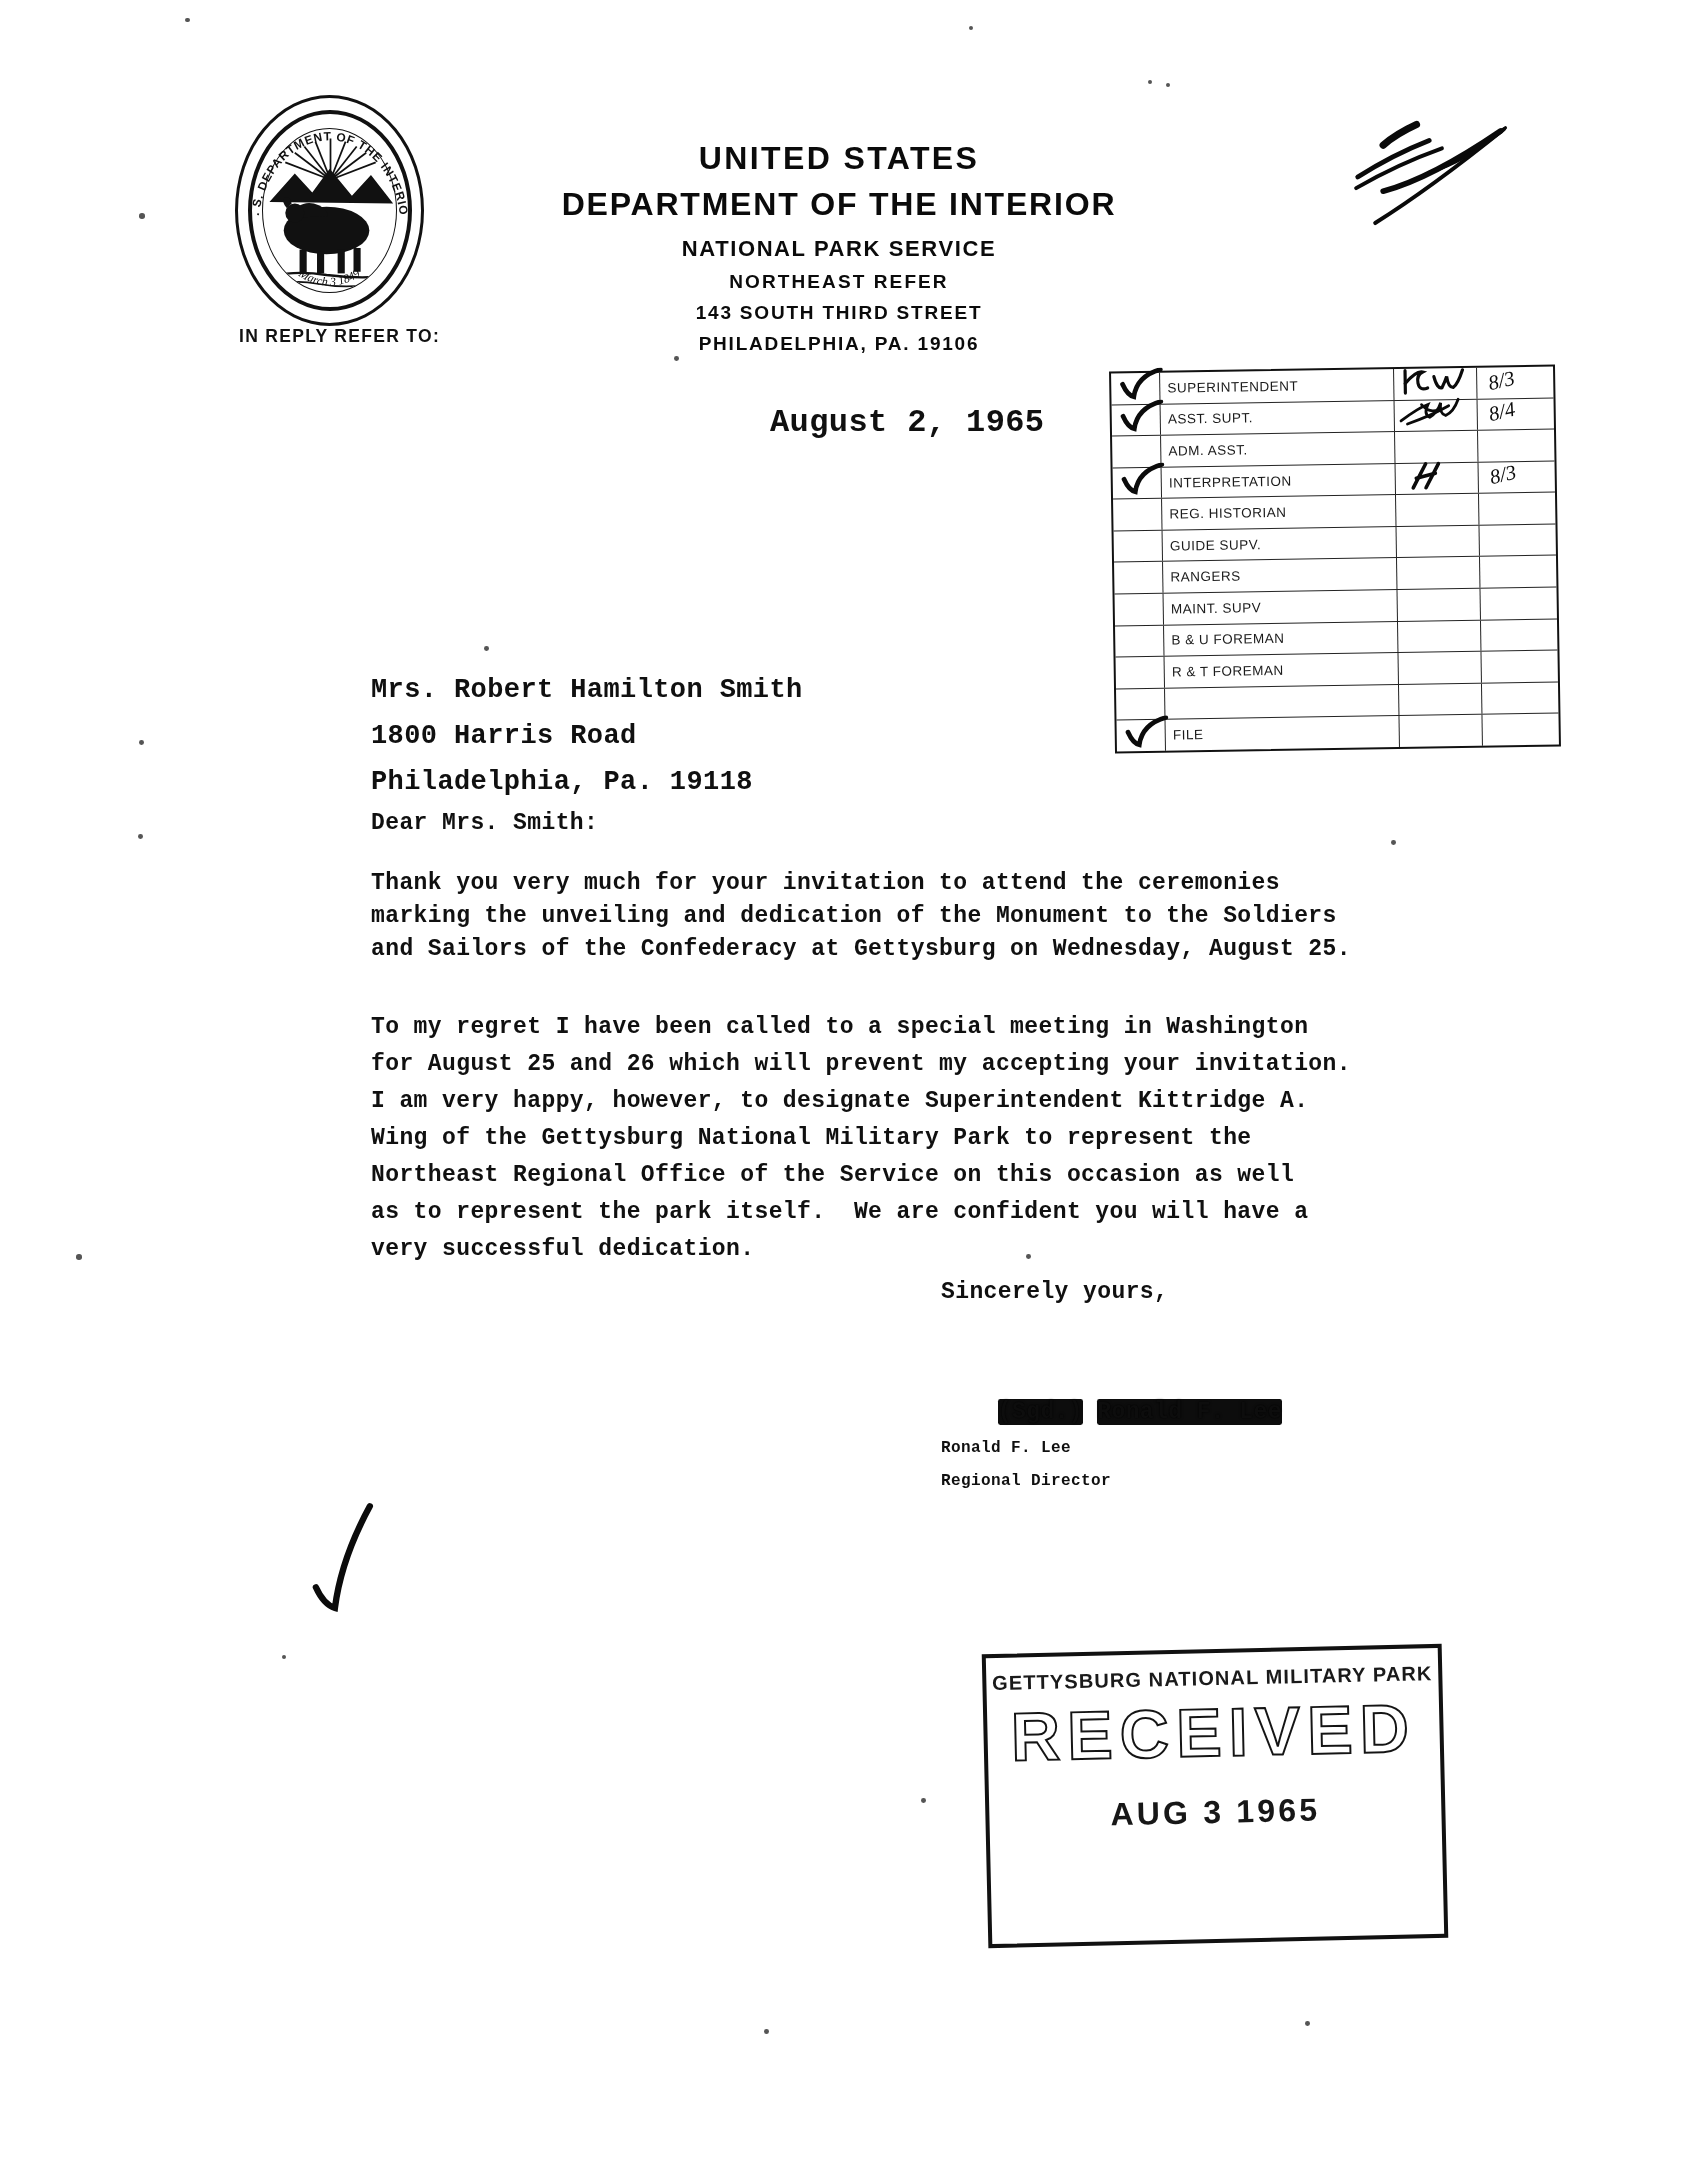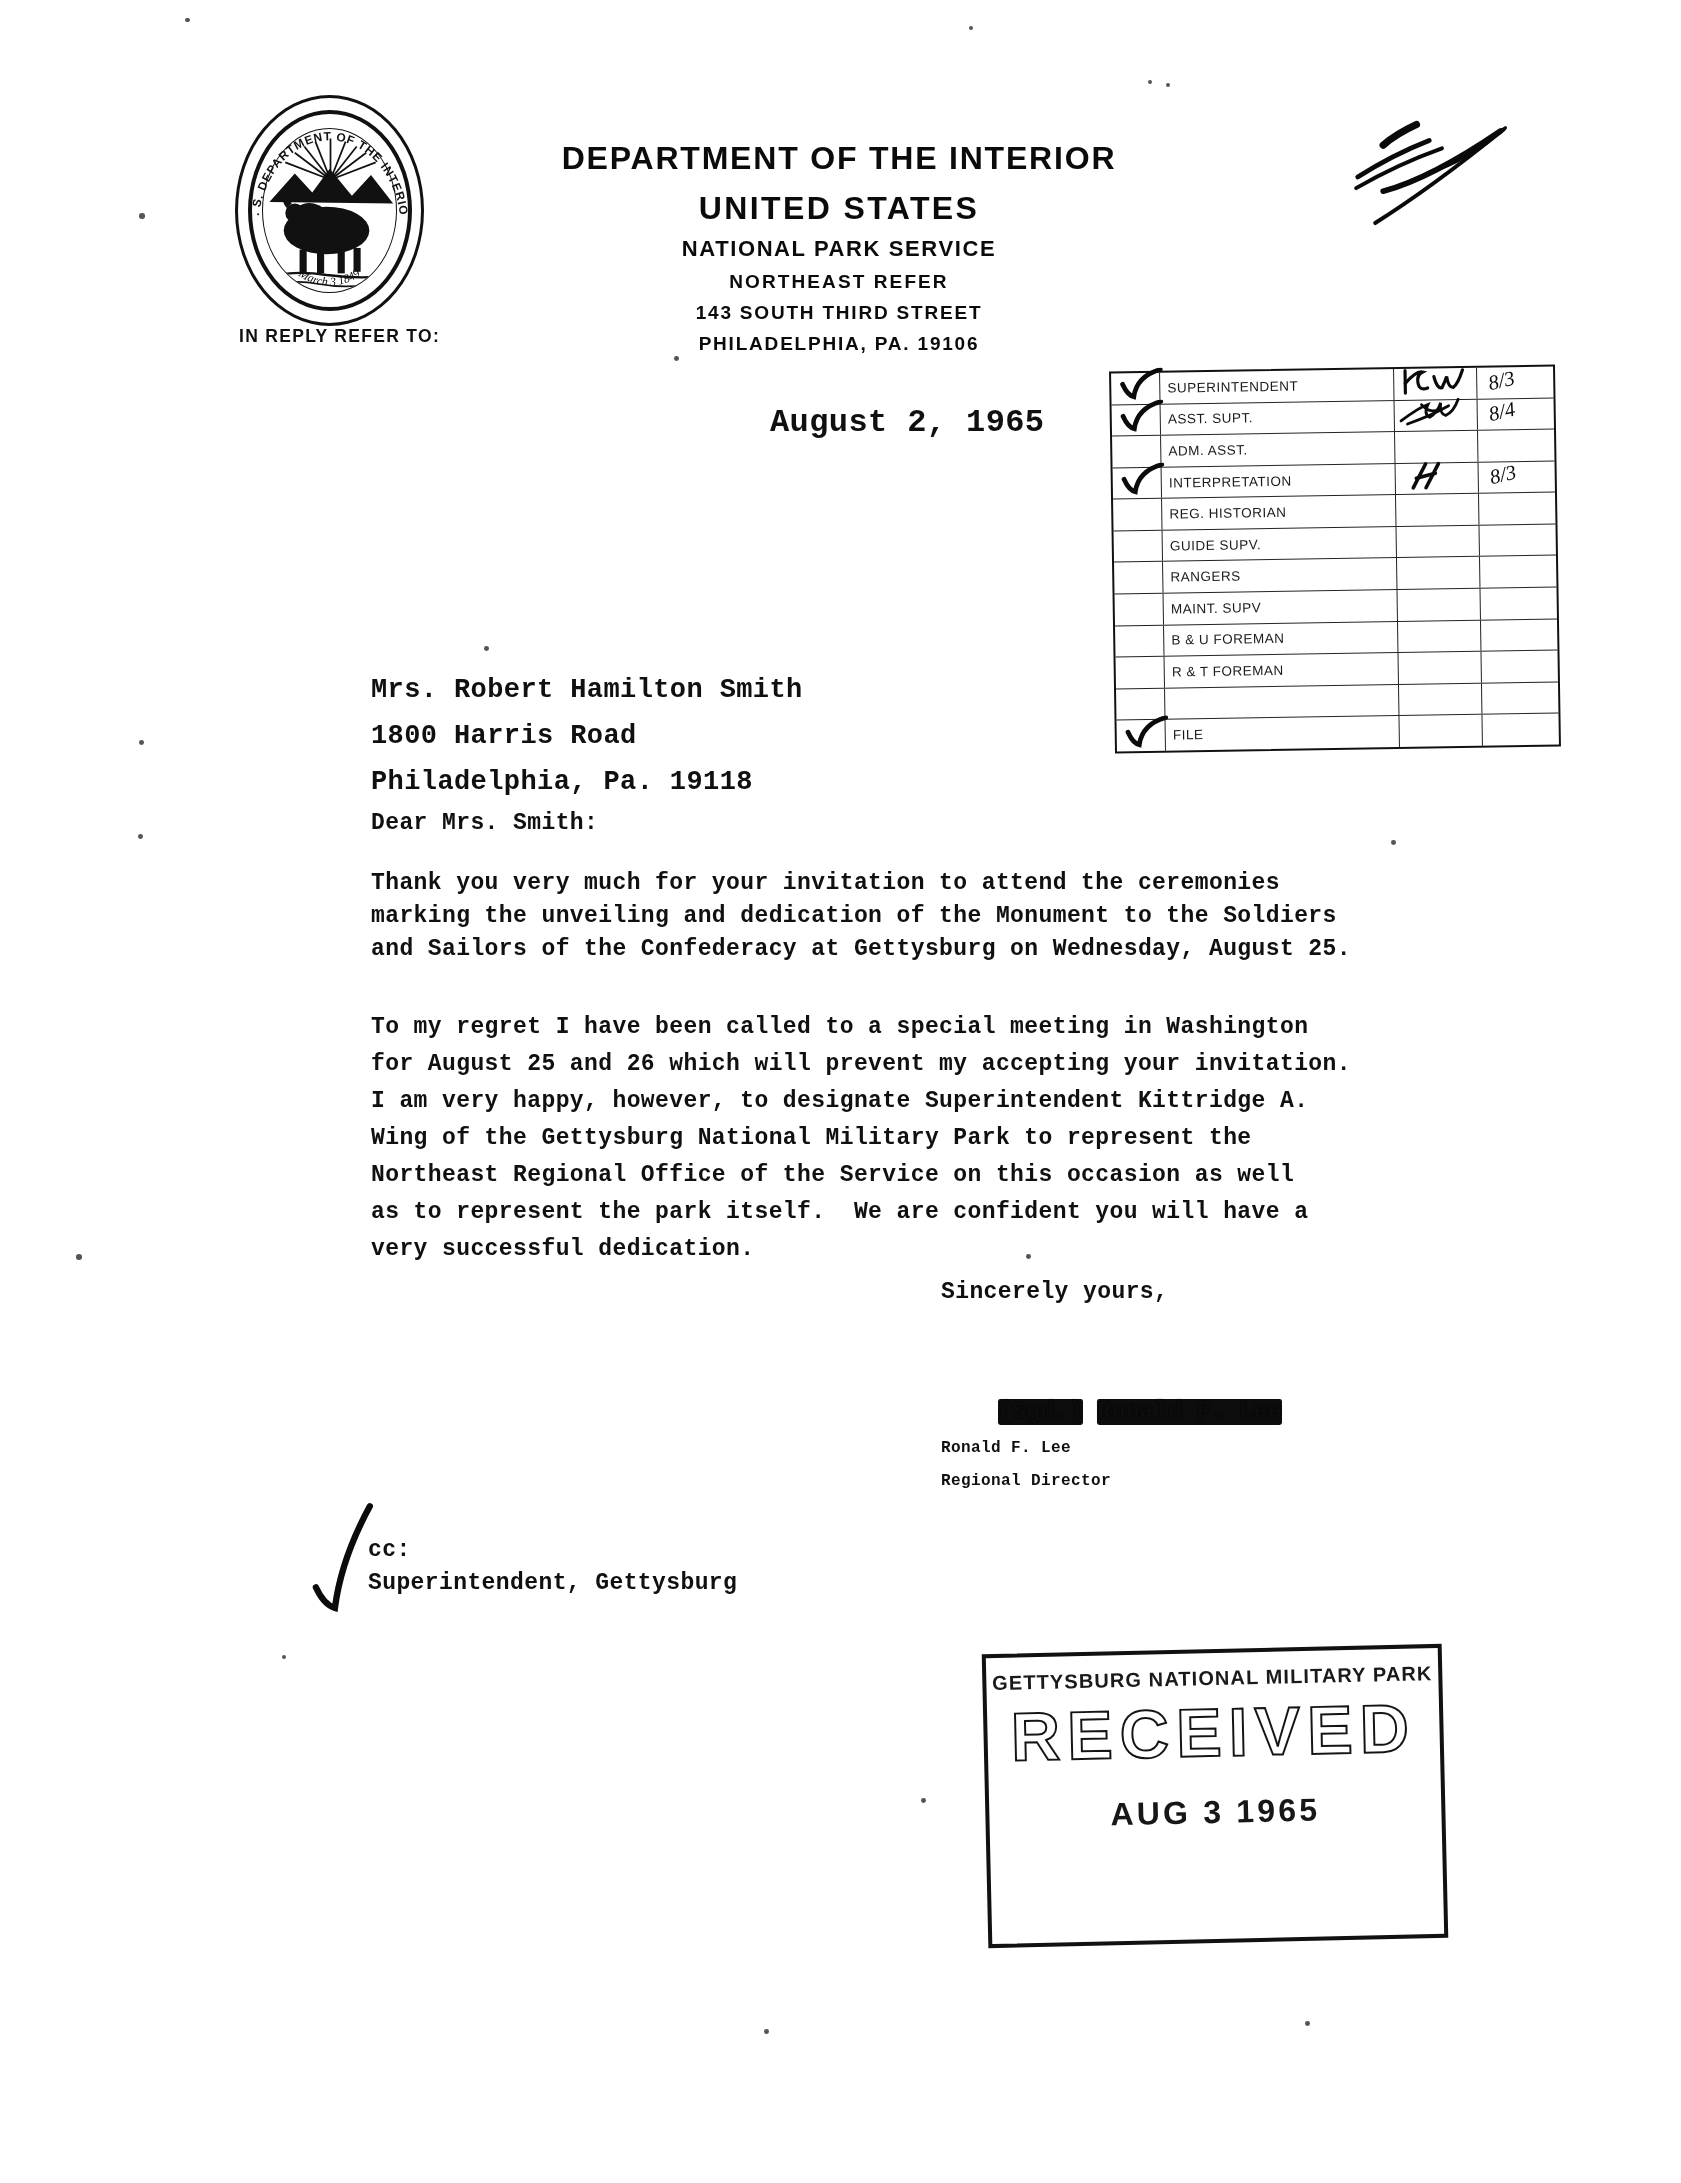--- a/index.html
+++ b/index.html
@@ -371,22 +371,22 @@
       <text class="seal-arc-text">
         <textPath href="#arcTop" startOffset="50%" text-anchor="middle">U. S. DEPARTMENT OF THE INTERIOR</textPath>
       </text>
       <text class="seal-date-text">
         <textPath href="#arcBot" startOffset="50%" text-anchor="middle">March 3 1849</textPath>
       </text>
     </svg>
   </div>
 
   <div id="letterhead">
+    <div class="lh lh1">UNITED STATES</div>
     <div class="lh lh2">DEPARTMENT OF THE INTERIOR</div>
-    <div class="lh lh1">UNITED STATES</div>
     <div class="lh lh3">NATIONAL PARK SERVICE</div>
     <div class="lh lh4">NORTHEAST REFER</div>
     <div class="lh lh5">143 SOUTH THIRD STREET</div>
     <div class="lh lh6">PHILADELPHIA, PA. 19106</div>
   </div>
 
   <div id="reply-refer">IN REPLY REFER TO:</div>
 
   <svg id="pen-flourish" width="271" height="143" viewBox="0 0 340 180">
     <g stroke="#0a0a0a" fill="none" stroke-linecap="round">
@@ -543,22 +543,20 @@
     <span class="smear">(Sgd.)</span><span> </span><span class="smear">Ronald F. Lee</span>
   </div>
 
   <div id="signer" class="tw"><span>Ronald F. Lee</span>
 <span>Regional Director</span></div>
 
   <svg id="cc-check" width="88" height="119" viewBox="0 0 110 150">
     <path d="M12 110 q10 22 24 26 q8 -62 44 -128" stroke="#0b0b0b" stroke-width="8" fill="none" stroke-linecap="round"></path>
   </svg>
 
-  <div id="cc-block" class="tw"><span>cc:</span>
-<span>Superintendent, Gettysburg</span></div>
 
   <div id="stamp">
     <div class="frame"></div>
     <div class="stamp-title">GETTYSBURG NATIONAL MILITARY PARK</div>
     <div class="stamp-received">RECEIVED</div>
     <div class="stamp-date">AUG 3   1965</div>
   </div>
 
 </div>
 

